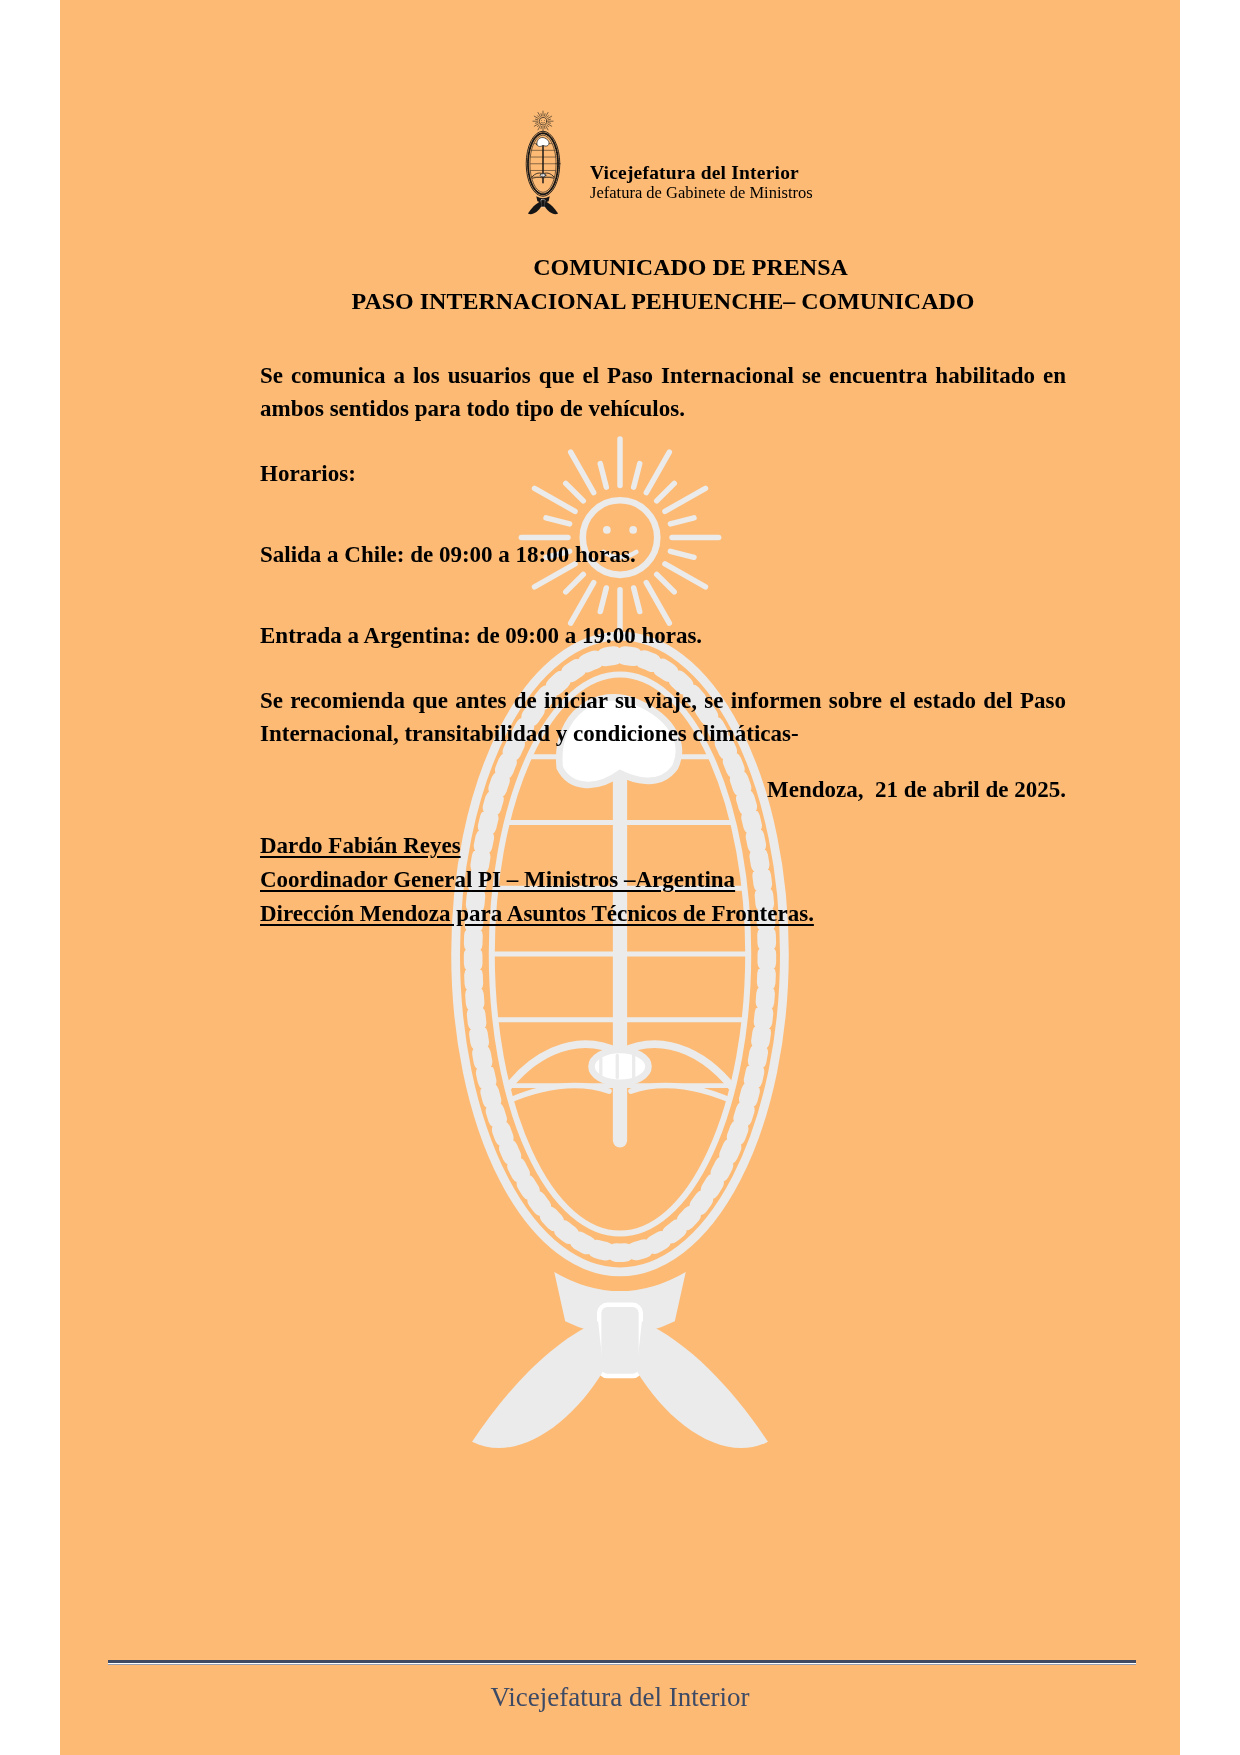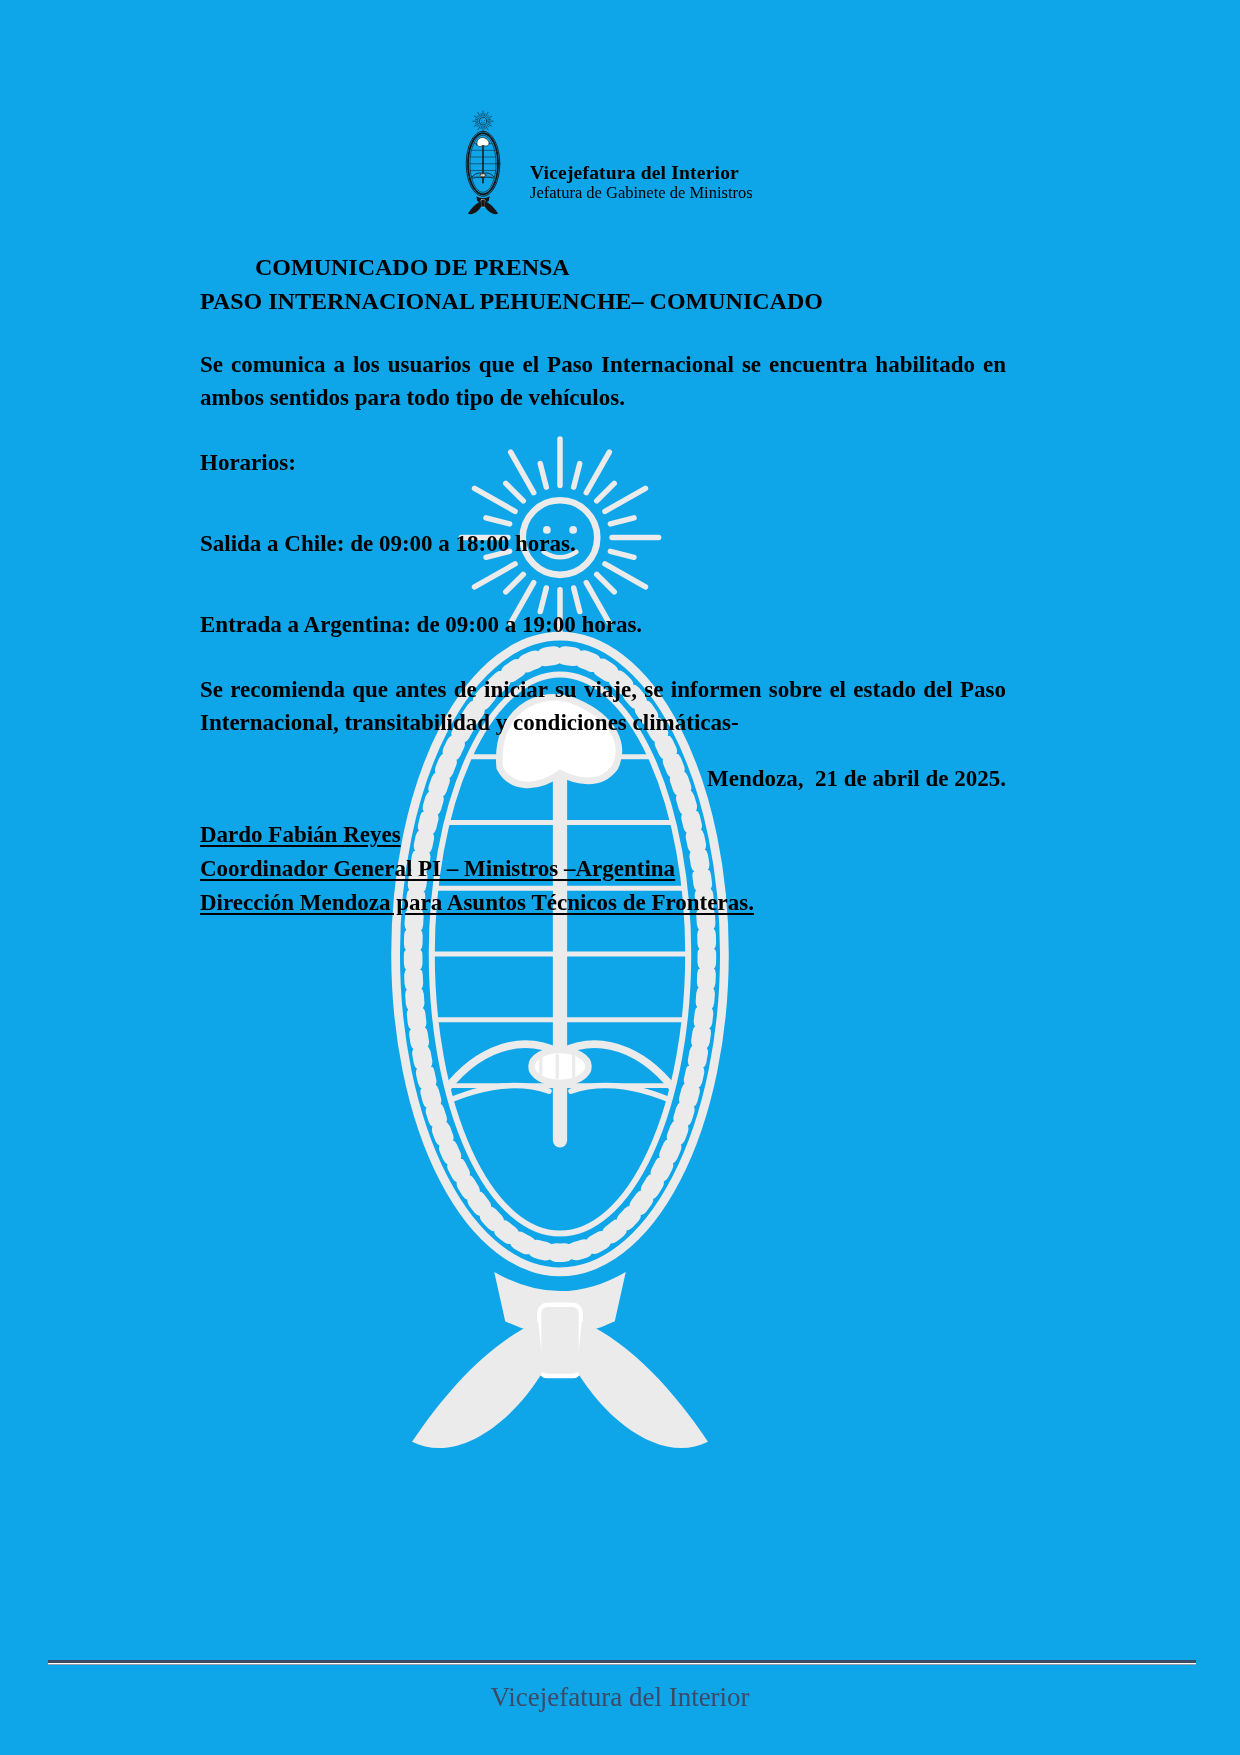--- a/index.html
+++ b/index.html
@@ -1,39 +1,39 @@
 <!DOCTYPE html>
 <html><head>
 <meta charset="utf-8">
 <style>
   html,body { margin:0; padding:0; background:#ffffff; }
   .page {
-    position:relative; width:1240px; height:1755px; margin:0 auto;
-    background:#0ea5e9; overflow:hidden;
+    position:relative; width:1120px; height:1755px; margin:0 auto;
+    background:#fdba74; overflow:hidden;
     font-family:"Liberation Serif", serif; color:#000;
   }
   
   .watermark {
     position:absolute; left:286px; top:428px; width:548px; height:1096px;
     color:#ebebeb; z-index:0; pointer-events:none;
   }
   
   .header { position:relative; z-index:1; display:flex; gap:16px; padding:110px 0 0 452px; }
   .logo { width:62px; height:112px; color:#151515; flex:0 0 auto; }
   .org { margin-top:52px; }
   .org-name { font-weight:bold; font-size:19.5px; line-height:21px; letter-spacing:.2px; }
   .org-sub  { font-size:16.5px; line-height:20px; }
   
   .doc {
     position:relative; z-index:1; width:806px; margin-left:200px;
     font-weight:bold; font-size:23px; line-height:33px;
   }
-  .title { margin-top:28px; text-align:left; font-size:24px; line-height:34px; }
+  .title { margin-top:28px; text-align:center; font-size:24px; line-height:34px; }
   .title-line1 { padding-left:55px; }
-  .p-intro { margin-top:30px; text-align:justify; }
+  .p-intro { margin-top:41px; text-align:justify; }
   .p-label { margin-top:32px; }
   .p-line  { margin-top:48px; }
   .p-reco  { margin-top:32px; text-align:justify; }
   .dateline { text-align:right; white-space:pre-wrap; }
   .signature { line-height:34px; }
   .signature > div { text-decoration:underline; text-underline-offset:3px; }
   
   .footer-rule {
     position:absolute; left:48px; right:44px; top:1660px; height:1px;
     background:#ffffff; border-top:3px solid #3f4b63; border-bottom:1px solid #98a0b3;

